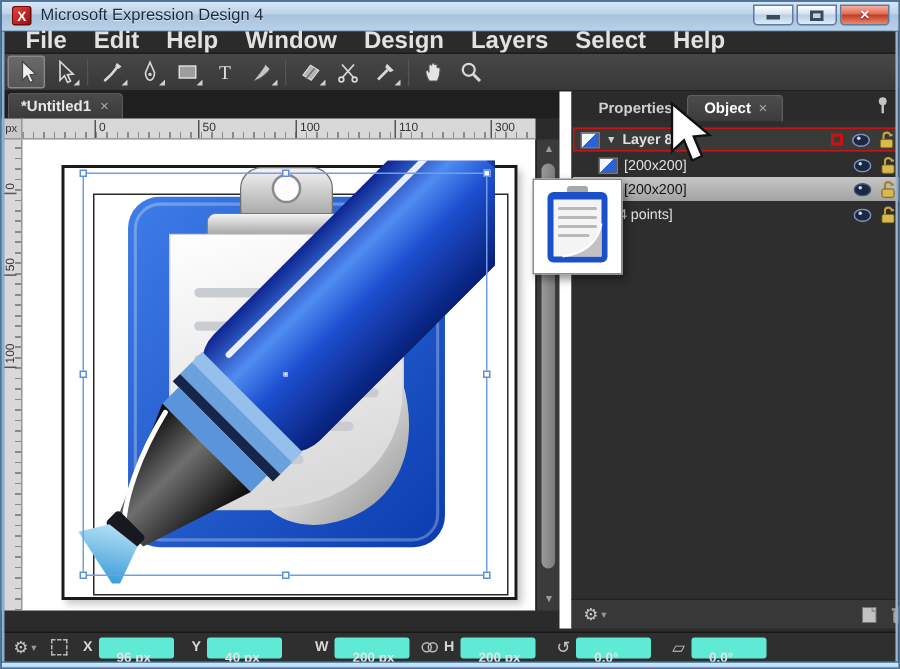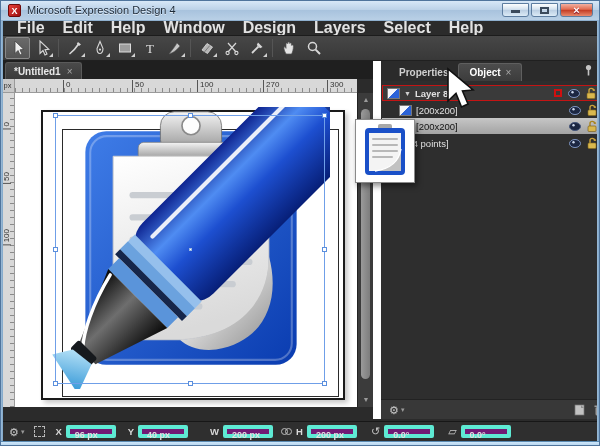--- a/index.html
+++ b/index.html
@@ -99,21 +99,21 @@
   .drop-caret{color:#999;font-size:7px;margin-left:2px;}
   .panel-bottom-right{margin-left:auto;display:flex;gap:8px;margin-right:8px;align-items:center;}
   
   .float-thumb{left:354px;top:118px;width:60px;height:64px;background:#fff;border:1px solid #8a8a8a;
     box-shadow:2px 3px 6px rgba(0,0,0,.45);z-index:40;display:flex;align-items:center;justify-content:center;}
   
   .cursor{left:444px;top:66px;z-index:50;}
   
   .statusbar{left:0;top:420px;width:600px;height:20px;background:#2f2f2f;border-top:1px solid #171717;display:flex;align-items:center;font-size:9.5px;color:#d8d8d8;}
   .sb-label{font-weight:bold;margin:0 4px;}
-  .sb-field{width:50px;height:13px;background:#701a75;border:4px solid #5eead4;border-radius:2px;color:#e2e2e2;
+  .sb-field{width:50px;height:13px;background:#0f172a;border:7px solid #5eead4;border-radius:2px;color:#e2e2e2;
     font-size:9px;font-weight:bold;line-height:12px;padding-left:5px;}
   .sel-icon{width:11px;height:11px;border:1px dashed #b8b8b8;margin:0 6px 0 10px;}
   .sb-icon{color:#c8c8c8;font-size:11px;margin-left:14px;}
   .link-icon{display:inline-flex;margin-left:8px;}
   .link-icon i{width:7px;height:7px;border:1.5px solid #bbb;border-radius:50%;display:block;}
   .link-icon i+i{margin-left:-3px;}
   
   .frame-bottom{left:0;top:440px;width:600px;height:6px;background:linear-gradient(#cfe7fa,#a9cdea);border-top:1px solid #5a8cb4;}
   .frame-side{top:20px;width:2px;height:420px;background:linear-gradient(90deg,#9dbcd8,#7fa6c8);z-index:45;}
   svg{display:block;}
@@ -229,21 +229,21 @@
       <span class="doc-tab-label">*Untitled1</span>
       <span class="doc-tab-close">×</span>
     </div>
   </div>
 
   <div class="abs ruler-corner">px</div>
   <div class="abs ruler-h">
     <span class="hlab" style="left:48px">0</span>
     <span class="hlab" style="left:117px">50</span>
     <span class="hlab" style="left:182px">100</span>
-    <span class="hlab" style="left:248px">270</span>
+    <span class="hlab" style="left:248px">110</span>
     <span class="hlab" style="left:312px">300</span>
   </div>
   <div class="abs ruler-v">
     <span class="vlab" style="top:29px">0</span>
     <span class="vlab" style="top:79px">50</span>
     <span class="vlab" style="top:136px">100</span>
   </div>
 
   <div class="abs canvas">
     <div class="abs page"></div>

